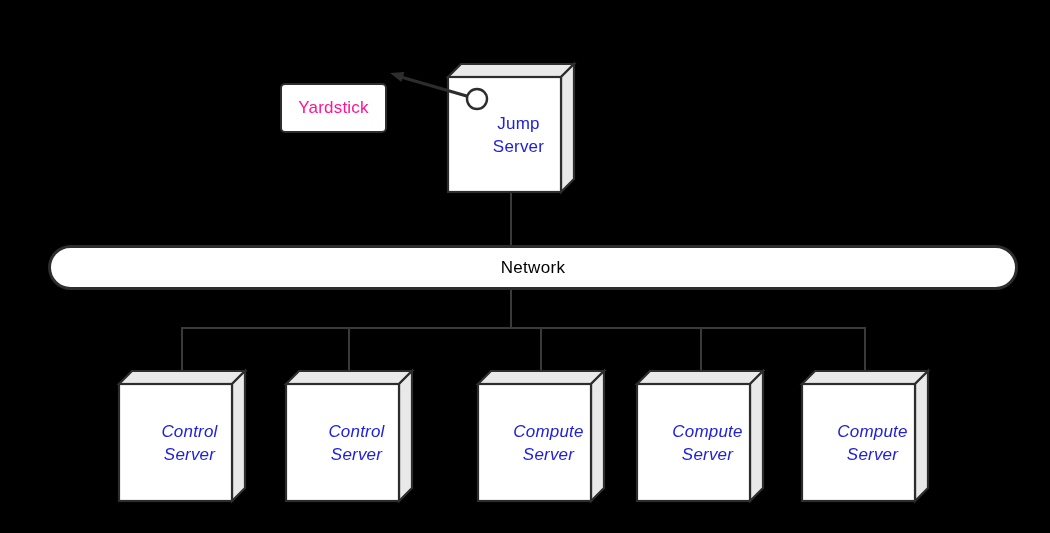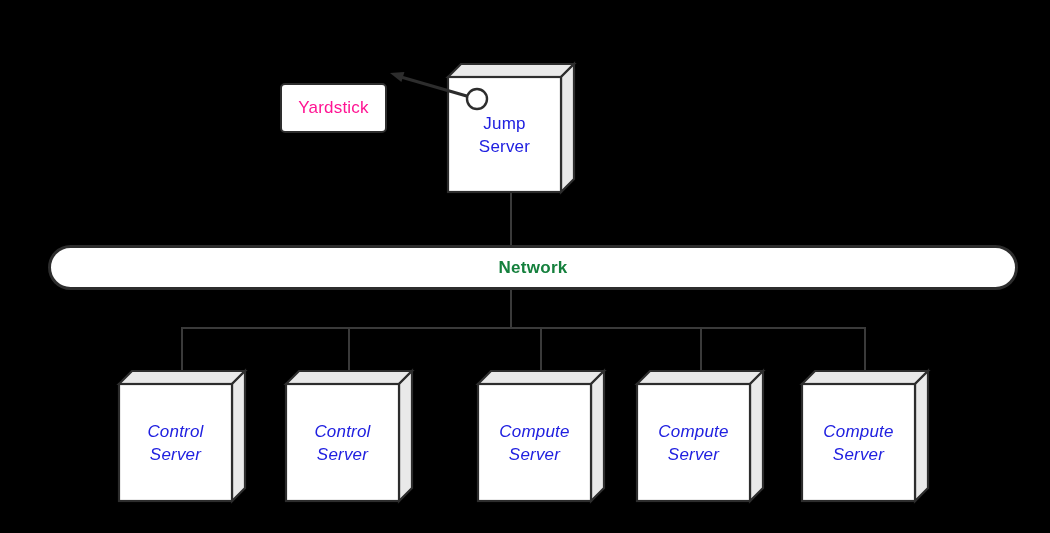--- a/index.html
+++ b/index.html
@@ -44,38 +44,38 @@
     position: absolute;
     box-sizing: border-box;
     background: #ffffff;
     border: 3px solid #2d2d2d;
     border-radius: 23px;
     display: flex;
     align-items: center;
     justify-content: center;
   }
   .pill-node .lbl {
-    color: #15803d;
+    color: #000000;
     font-size: 17px;
     letter-spacing: 0.3px;
-    font-weight: bold;
   }
 
   
   .box-label {
     position: absolute;
     display: flex;
     align-items: center;
     justify-content: center;
     text-align: center;
     color: #2020e0;
     font-size: 17px;
     line-height: 23px;
     letter-spacing: 0.2px;
     pointer-events: none;
+    margin-left: 14px;
   }
   .box-label .wrap { display: inline-block; }
   .box-label .wrap.narrow { width: 72px; }
   .box-label .wrap.mid    { width: 84px; font-style: italic; }
 
   svg { position: absolute; overflow: visible; }
   .face-front { fill: #ffffff; stroke: #2d2d2d; stroke-width: 2.2; }
   .face-shade { fill: #e9e9e9; stroke: #2d2d2d; stroke-width: 2.2; stroke-linejoin: miter; }
   .arrow-line { stroke: #2d2d2d; stroke-width: 3.2; }
   .arrow-head { fill: #2d2d2d; }

